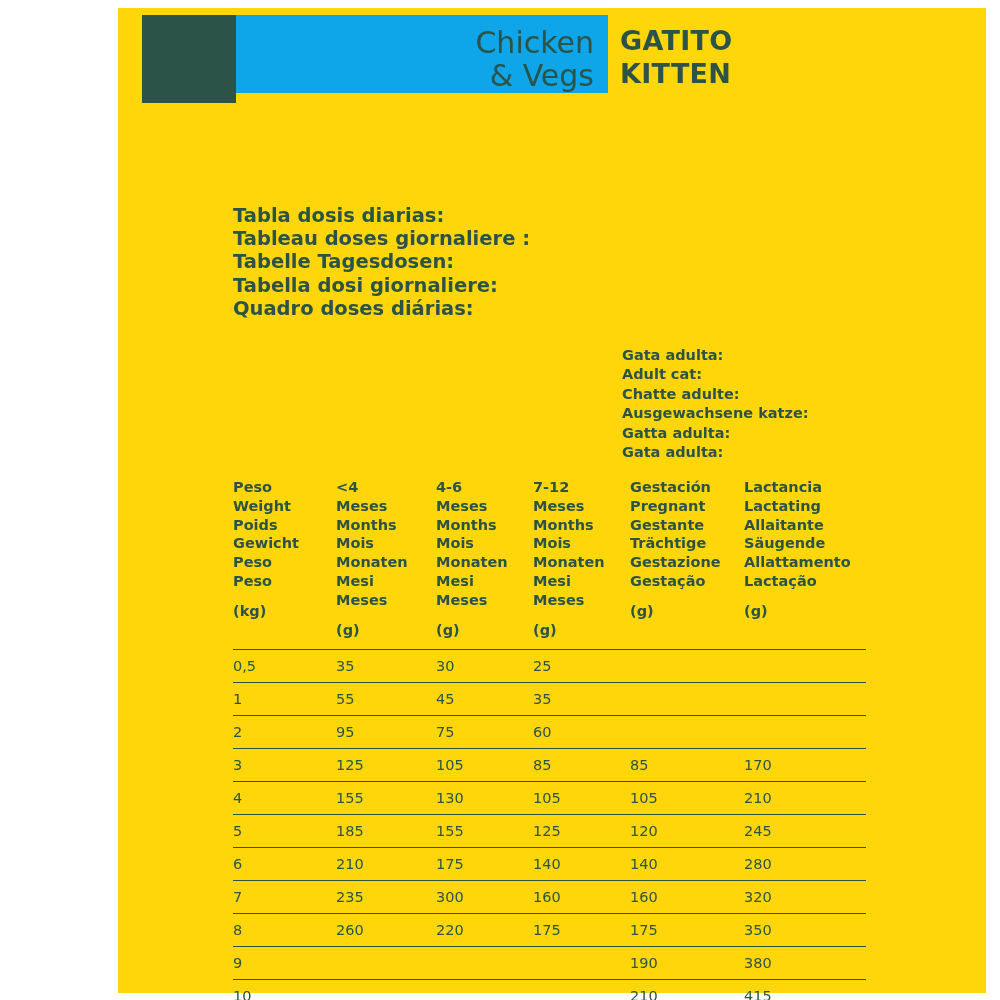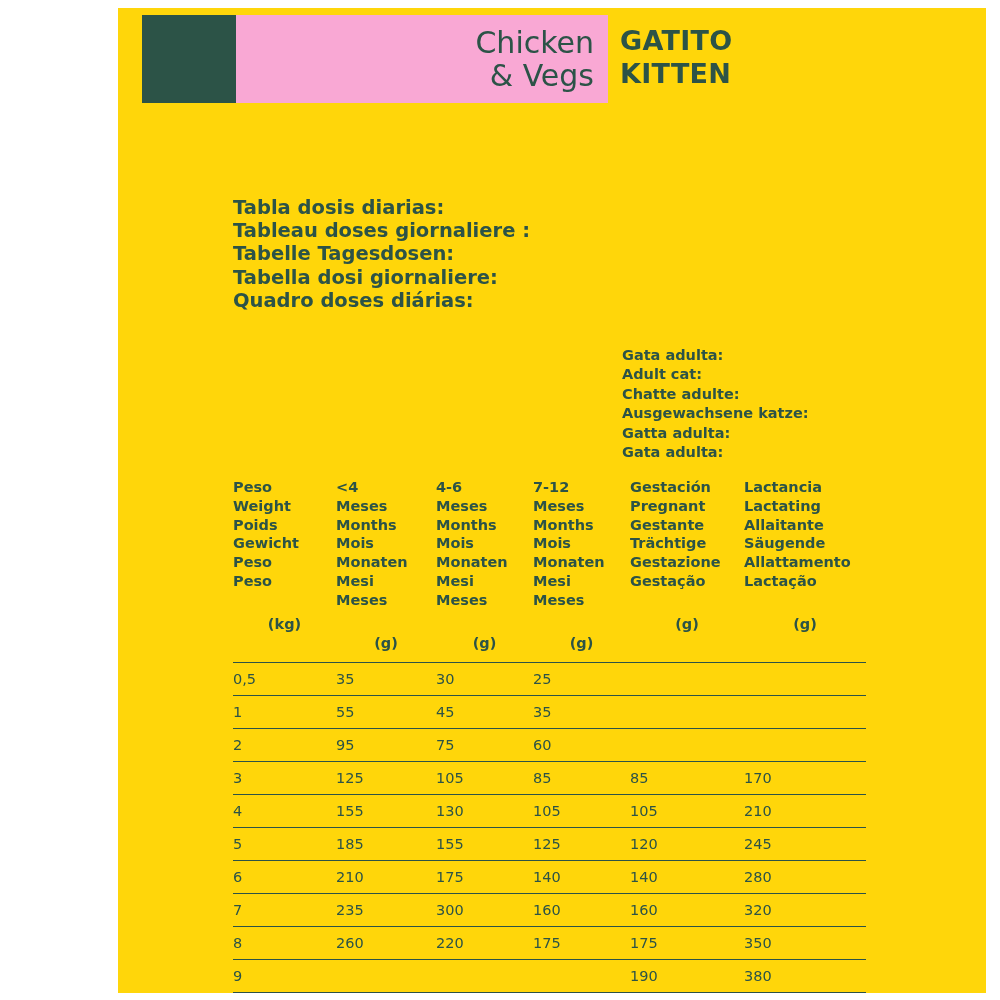--- a/index.html
+++ b/index.html
@@ -26,22 +26,22 @@
     width: 868px;
     height: 985px;
     background: #ffd60a;
   }
   
   .banner {
     position: absolute;
     left: 142px;
     top: 15px;
     width: 466px;
-    height: 88px;
-    background: #f9a8d4;
+    height: 78px;
+    background: #0ea5e9;
   }
   .banner-dark {
     position: absolute;
     left: 0;
     top: 0;
     width: 94px;
     height: 88px;
     background: #2c5347;
   }
   .banner-title {
@@ -63,21 +63,21 @@
     color: #2c5347;
     font-size: 27px;
     line-height: 33px;
     font-weight: 700;
     letter-spacing: 0.3px;
   }
   
   .title-block {
     position: absolute;
     left: 233px;
-    top: 196px;
+    top: 204px;
     color: #2c5347;
     font-size: 19.5px;
     line-height: 23.2px;
     font-weight: 700;
   }
   .adult-block {
     position: absolute;
     left: 622px;
     top: 346px;
     color: #2c5347;
@@ -119,21 +119,21 @@
     vertical-align: middle;
     color: #2c5347;
   }
   table.dose tr td:first-child { width: 103px; }
   table.dose th:nth-child(1) { width: 103px; }
   table.dose th:nth-child(2) { width: 100px; }
   table.dose th:nth-child(3) { width: 97px; }
   table.dose th:nth-child(4) { width: 97px; }
   table.dose th:nth-child(5) { width: 114px; }
   table.dose th:nth-child(6) { width: 122px; }
-  .unit { display: block; margin-top: 24px; text-align: center; }
+  .unit { display: block; margin-top: 11px; }
 </style>
 </head>
 <body>
 
 <div id="page">
 
   <div class="yellow-panel"></div>
 
   <div class="banner">
     <div class="banner-dark"></div>

